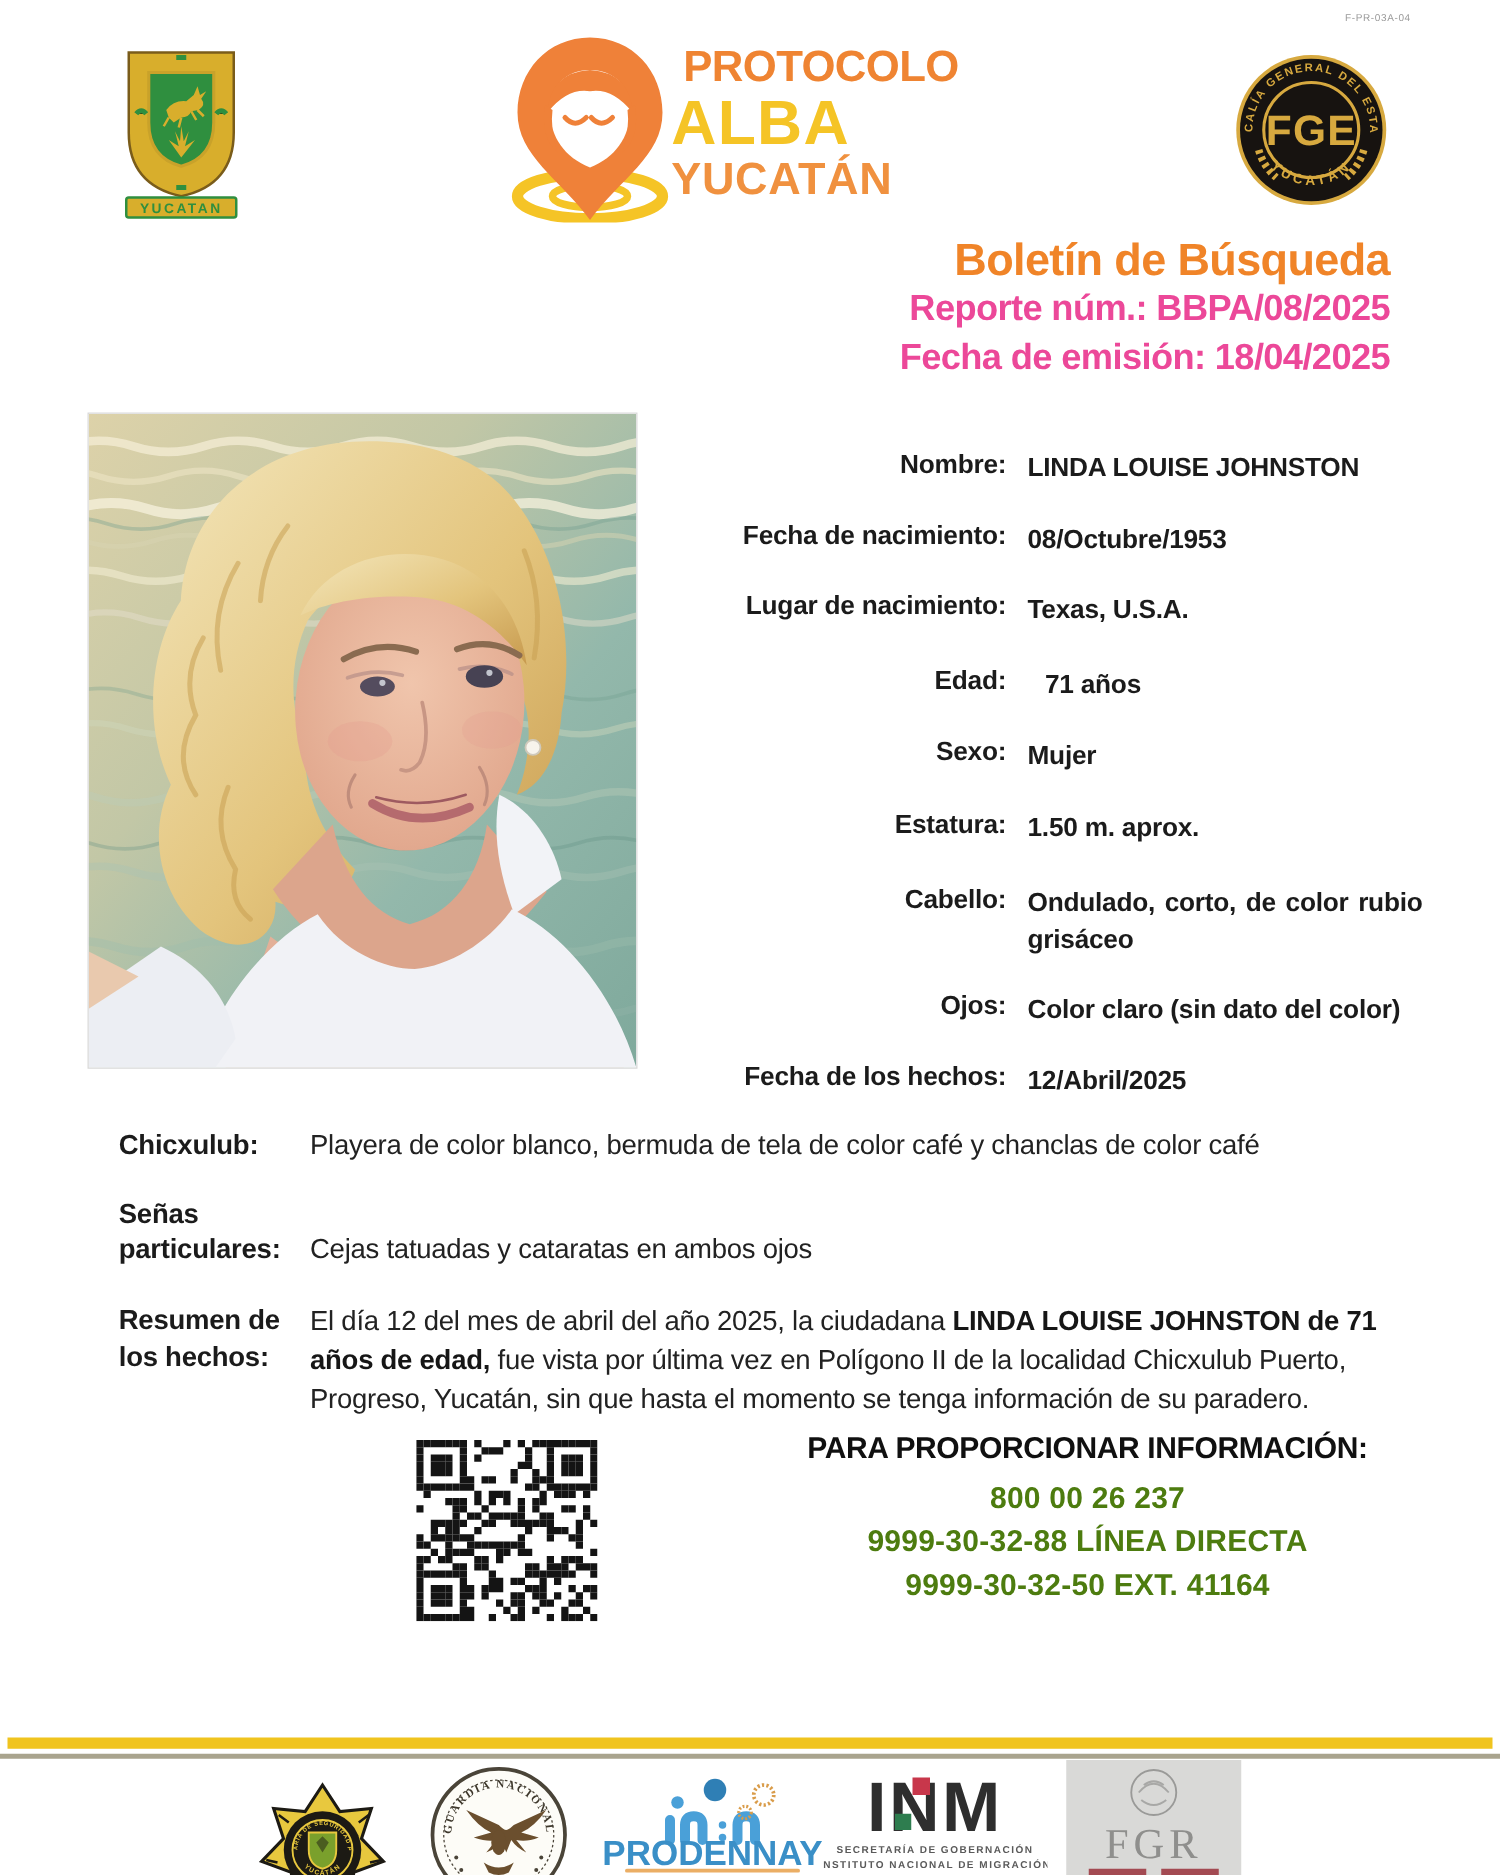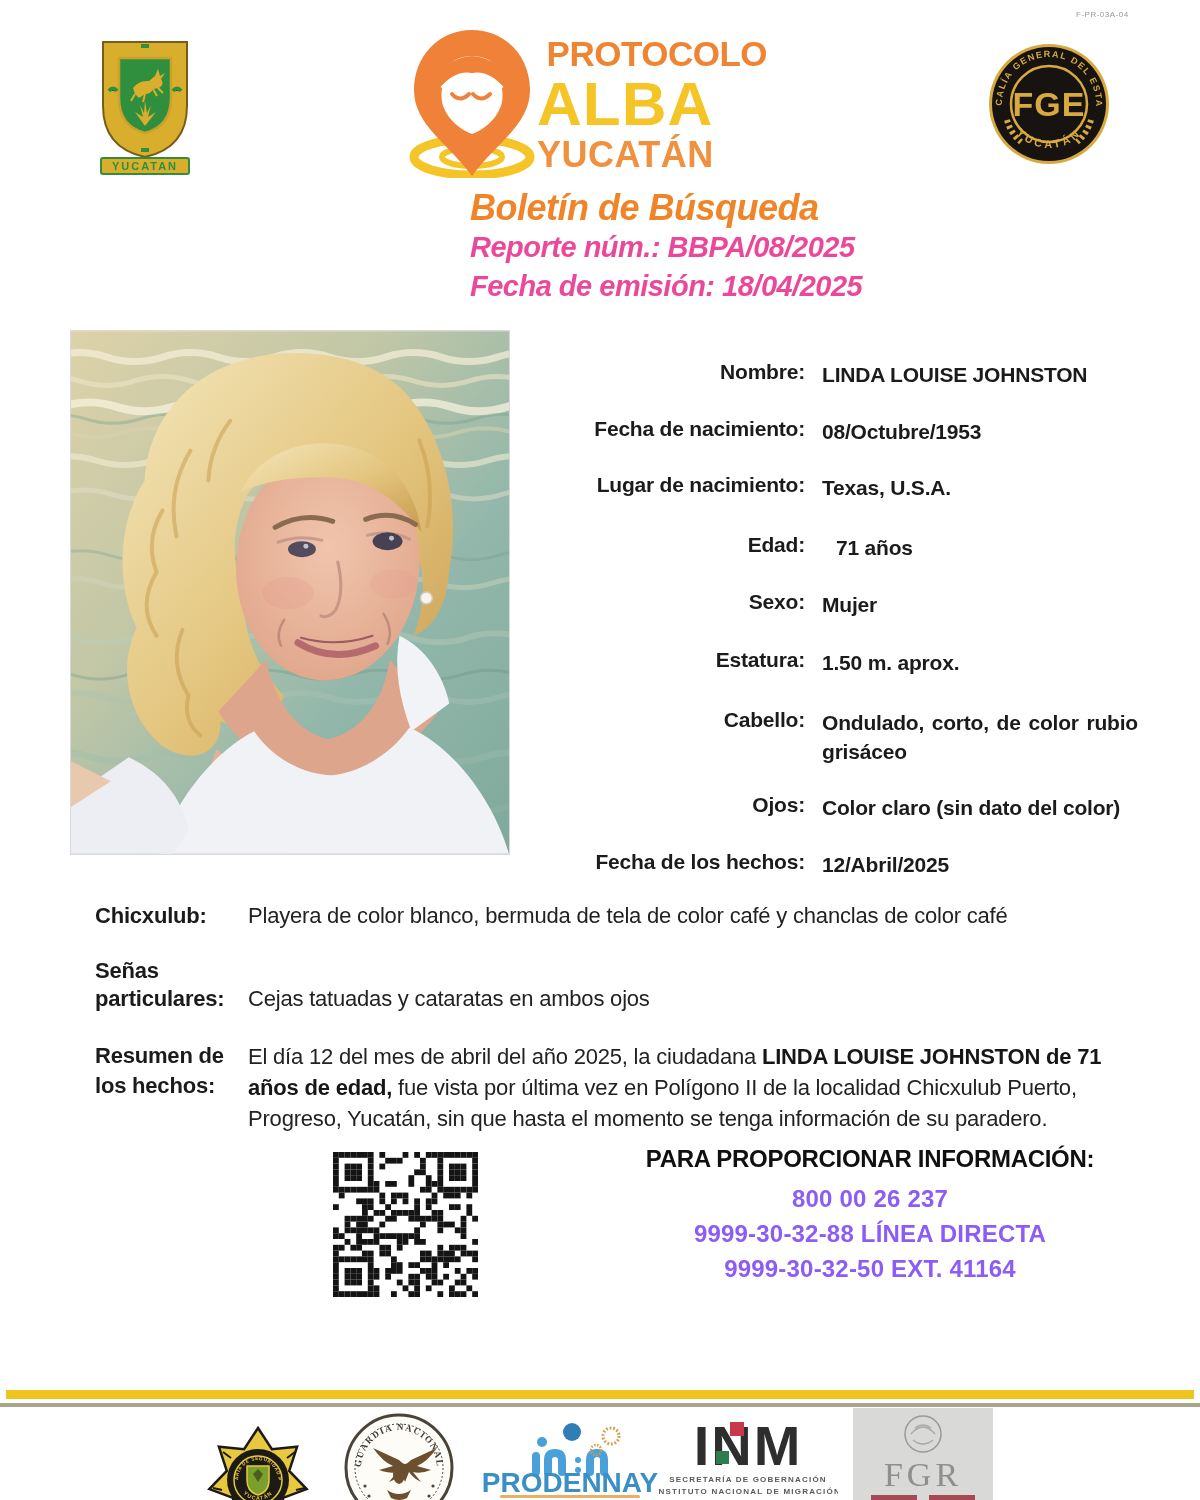--- a/index.html
+++ b/index.html
@@ -1,38 +1,38 @@
 <!DOCTYPE html>
 <html><head>
 <meta charset="utf-8">
 <style>
   html,body{margin:0;padding:0;background:#ffffff;}
   .page{position:relative;width:1200px;height:1500px;background:#ffffff;overflow:hidden;
         font-family:"Liberation Sans",sans-serif;color:#1b1b1b;}
   .abs{position:absolute;}
   .form-code{left:1076px;top:10px;font-size:8px;color:#9a9a9a;letter-spacing:.5px;}
   
-  .title-block{left:470px;top:188px;width:642px;font-style:italic;}
+  .title-block{left:470px;top:188px;width:642px;text-align:right;}
   .title-main{font-size:36px;font-weight:bold;color:#F08428;letter-spacing:-.5px;line-height:1.1;}
   .title-report,.title-date{font-size:29px;font-weight:bold;color:#ec4899;letter-spacing:-.5px;line-height:1.36;}
   
   .photo{left:70px;top:330px;width:440px;height:525px;border:1px solid #d9d9d9;box-sizing:border-box;overflow:hidden;}
   
   .f-label{left:500px;width:305px;text-align:right;font-weight:bold;font-size:21px;letter-spacing:-.2px;color:#1b1b1b;}
   .f-value{left:822px;width:316px;font-weight:bold;font-size:21px;letter-spacing:-.2px;color:#1b1b1b;line-height:29px;}
   .just{text-align:justify;}
   
   .d-label{left:95px;width:145px;font-weight:bold;font-size:22px;letter-spacing:-.2px;}
   .d-value{left:248px;width:900px;font-size:22px;font-weight:normal;letter-spacing:-.2px;color:#222;}
   .d-par{line-height:31px;}
   .d-par b{font-weight:bold;color:#161616;}
   
   .contact{left:600px;top:1145px;width:540px;text-align:center;}
   .c-head{font-size:24px;font-weight:bold;color:#101010;letter-spacing:-.3px;margin-bottom:8px;}
-  .c-phone{font-size:24px;font-weight:bold;color:#8b5cf6;letter-spacing:.2px;line-height:35px;}
+  .c-phone{font-size:24px;font-weight:bold;color:#4d7c0f;letter-spacing:.2px;line-height:35px;}
   .qr{left:333px;top:1152px;width:145px;height:145px;background:#fff;}
   
   .band-gold{left:6px;top:1390px;width:1188px;height:9px;background:#F0C41E;}
   .band-gray{left:0;top:1403px;width:1200px;height:4px;background:#a9a48e;}
   .fgr-box{left:853px;top:1408px;width:140px;height:92px;background:#d9d9d7;}
   svg text{font-family:"Liberation Sans",sans-serif;}
   .serif text{font-family:"Liberation Serif",serif;}
 </style>
 </head>
 <body>
@@ -61,21 +61,21 @@
     <ellipse cx="66" cy="131" rx="30" ry="9" fill="none" stroke="#F5C426" stroke-width="6"></ellipse>
     <path d="M66 4 C32 4 8 31 8 64 C8 99 42 117 66 150 C90 117 124 99 124 64 C124 31 100 4 66 4 Z" fill="#EF8139"></path>
     <path d="M66 30 C46 30 34 44 34 62 C34 84 46 100 66 108 C86 100 98 84 98 62 C98 44 86 30 66 30 Z" fill="#ffffff"></path>
     <path d="M32 64 Q34 32 66 30 Q98 32 100 64 Q84 44 66 47 Q48 44 32 64 Z" fill="#EF8139"></path>
     <path d="M30 58 Q26 84 40 96 Q34 76 36 62 Z M102 58 Q106 84 92 96 Q98 76 96 62 Z" fill="#EF8139"></path>
     <path d="M46 68 q8 9 17 0 M67 68 q8 9 17 0" stroke="#EF8139" stroke-width="4" fill="none" stroke-linecap="round"></path>
   </svg>
 
   <div class="abs" style="left:537px;top:36px;width:230px;line-height:1;">
     <div style="font-size:35px;font-weight:bold;color:#EF8432;letter-spacing:-.5px;text-align:right;">PROTOCOLO</div>
-    <div style="font-size:62px;font-weight:bold;color:#F5C426;letter-spacing:1px;margin-top:2px;">ALBA</div>
+    <div style="font-size:50px;font-weight:bold;color:#F5C426;letter-spacing:1px;margin-top:2px;">ALBA</div>
     <div style="font-size:36px;font-weight:bold;color:#F0913F;letter-spacing:.5px;margin-top:2px;">YUCATÁN</div>
   </div>
 
   <svg class="abs" style="left:987px;top:42px;" width="124" height="124" viewBox="0 0 124 124">
     <circle cx="62" cy="62" r="60" fill="#D7A93F"></circle>
     <circle cx="62" cy="62" r="57" fill="#171310"></circle>
     <circle cx="62" cy="62" r="38" fill="none" stroke="#D7A93F" stroke-width="2.5"></circle>
     <defs>
       <path id="fgeTop" d="M62 62 m-47 0 a47 47 0 1 1 94 0"></path>
       <path id="fgeBot" d="M62 62 m-44 0 a44 44 0 0 0 88 0"></path>

